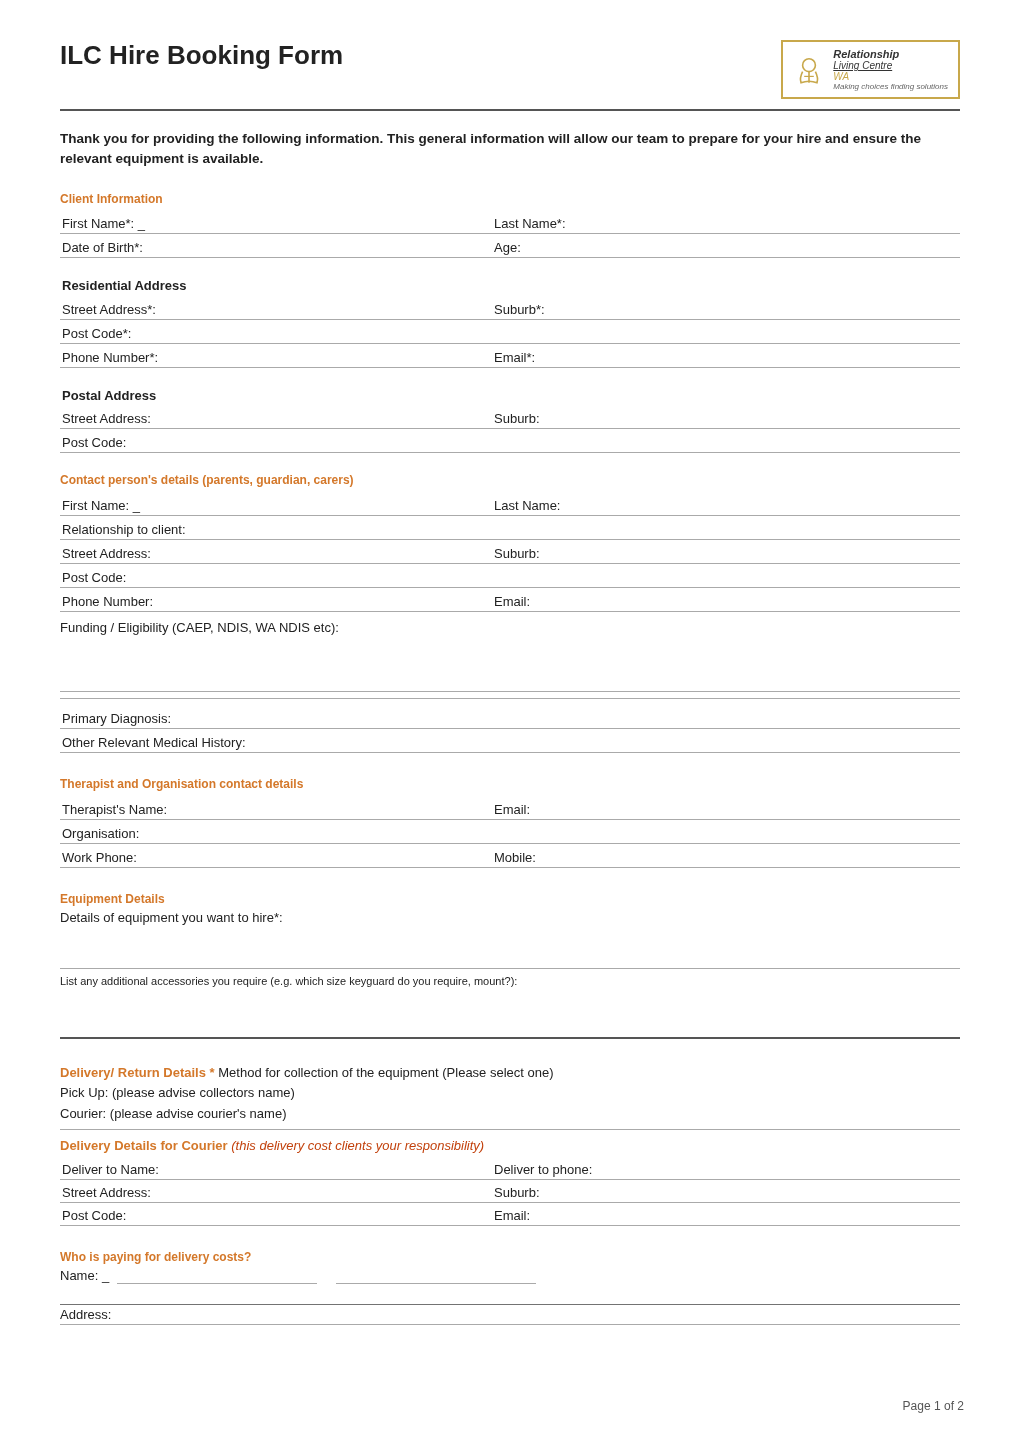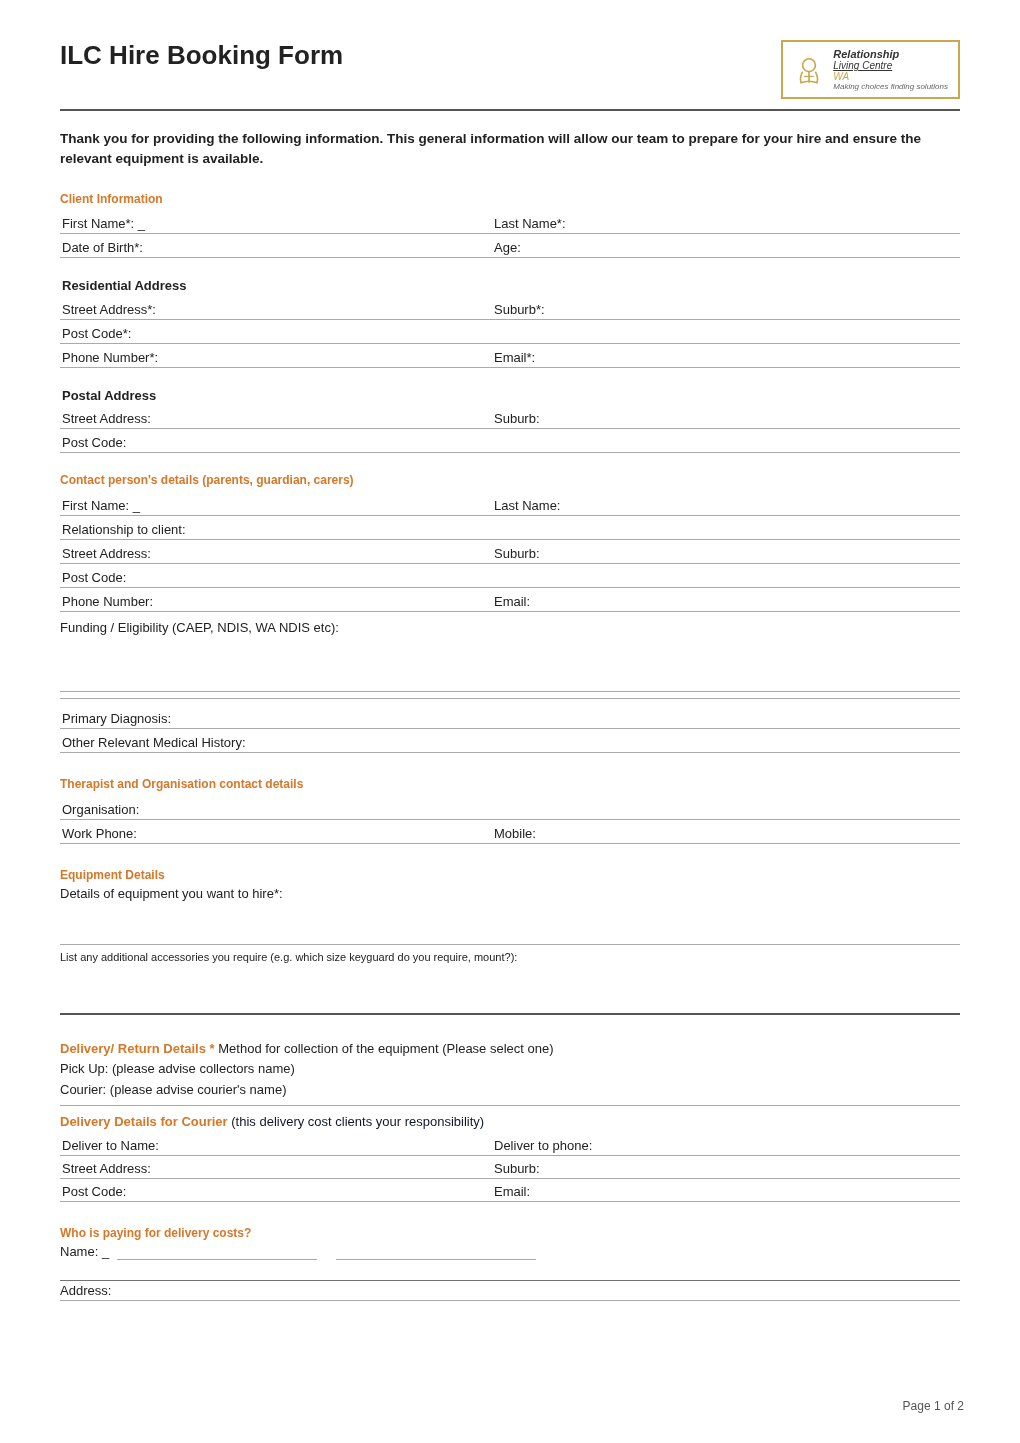--- a/index.html
+++ b/index.html
@@ -297,20 +297,24 @@
     <td colspan="2">Other Relevant Medical History:</td>
   </tr>
 </tbody>
   </table>
 
 <div class="section-gap"></div>
 
 <div class="section-heading">Therapist and Organisation contact details</div>
 <table class="form-table">
   <tbody>
+      <tr>
+    <td class="label-cell">Therapist's Name:</td>
+    <td>Email:</td>
+  </tr>
   <tr>
     <td class="label-cell" colspan="2">Organisation:</td>
   </tr>
   <tr>
     <td class="label-cell">Work Phone:</td>
     <td>Mobile:</td>
   </tr>
 </tbody>
   </table>
 
@@ -329,21 +333,21 @@
   <div class="delivery-line">
     <span class="inline-orange">Delivery/ Return Details</span><span class="inline-orange"> *</span>
     <span>Method for collection of the equipment (Please select one)</span>
   </div>
   <div class="delivery-line">Pick Up: (please advise collectors name)</div>
   <div class="delivery-line">Courier: (please advise courier's name)</div>
 </div>
 
 <div style="font-size:13px; margin-bottom:4px;">
   <span class="inline-orange">Delivery Details for Courier</span>
-  <span style="color:#0f172a;"> (this delivery cost clients your responsibility)</span>
+  <span style="font-style:italic; color:#c2410c;"> (this delivery cost clients your responsibility)</span>
 </div>
 <table class="delivery-table">
   <tbody>
       <tr>
     <td>Deliver to Name:</td>
     <td>Deliver to phone:</td>
   </tr>
   <tr>
     <td>Street Address:</td>
     <td>Suburb:</td>

